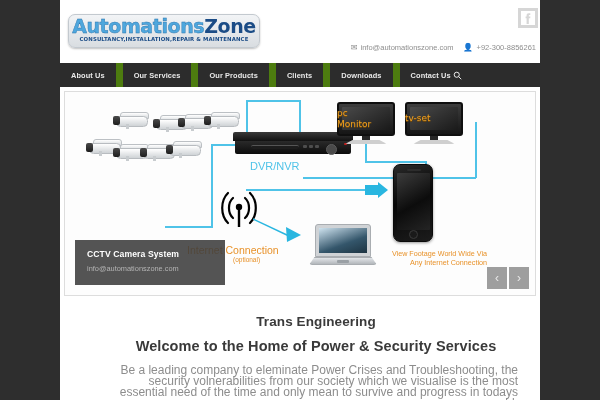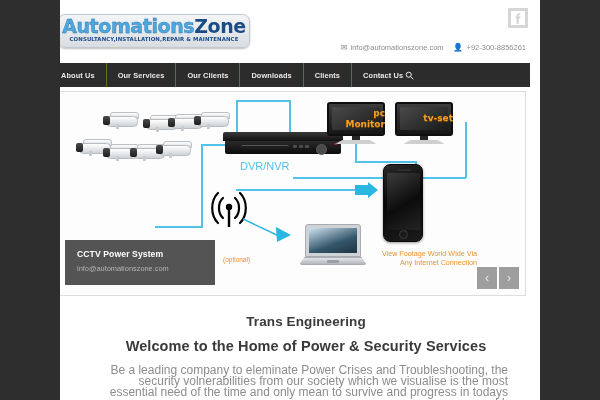--- a/index.html
+++ b/index.html
@@ -12,21 +12,21 @@
     position:relative;width:600px;height:400px;
     background:#ffffff;
   }
   
   .gutter-l,.gutter-r{
     position:absolute;top:0;bottom:0;width:60px;background:#2e2e2e;z-index:30;
   }
   .gutter-l{left:0;} .gutter-r{right:0;}
 
   .canvas{
-    position:absolute;left:50px;top:0;width:480px;height:400px;
+    position:absolute;left:60px;top:0;width:480px;height:400px;
     background:#ffffff;
   }
 
   
   .header{position:relative;height:63px;}
   .logo{
     position:absolute;left:8px;top:14px;
     width:190px;height:32px;
     border-radius:7px;
     background:linear-gradient(#f2f4f6,#d9dde1);
@@ -66,21 +66,21 @@
 
   
   .nav{
     position:relative;height:24px;background:#2c2c2c;
     display:flex;align-items:stretch;
   }
   .nav-item{
     display:flex;align-items:center;justify-content:center;
     color:#e9e9e9;font-size:7.4px;font-weight:bold;
     padding:0 11px;white-space:nowrap;
-    border-right:1px solid #4d7c0f;
+    border-right:7px solid #4d7c0f;
     letter-spacing:.1px;
   }
   .nav-item.active{background:#7dc242;border-right:none;padding:0 17px;}
   .nav-item.last{border-right:none;}
   .search-ic{margin-left:2px;display:flex;align-items:center;}
 
   
   .slider{
     position:relative;margin:4px 4px 0 4px;height:203px;
     background:#fdfdfd;border:1px solid #dddddd;overflow:hidden;
@@ -137,22 +137,22 @@
     position:absolute;left:3px;top:3px;right:3px;bottom:4px;border-radius:1px;
     background:linear-gradient(150deg,#4a4a4a,#1a1a1a);
   }
   .mon .neck{position:absolute;left:25px;top:34px;width:8px;height:5px;background:#262626;}
   .mon .base{
     position:absolute;left:8px;top:38px;width:42px;height:4px;
     background:#cfcfcf;border-radius:0 0 3px 3px;
     clip-path:polygon(18% 0,82% 0,100% 100%,0 100%);
   }
   .mon .txt{
-    position:absolute;left:0;right:0;top:6px;text-align:right;
-    color:#f0a020;font-weight:bold;font-size:9px;line-height:11px;
+    position:absolute;left:0;right:0;top:6px;text-align:left;
+    color:#f0a020;font-weight:normal;font-size:9px;line-height:11px;
     text-shadow:0 1px 0 #7a4a00;
     font-family:"DejaVu Sans",sans-serif;
   }
 
   .phone{
     position:absolute;width:40px;height:78px;border-radius:7px;
     background:linear-gradient(160deg,#2a2a2a,#050505 45%,#1c1c1c);
     border:1.5px solid #0a0a0a;box-sizing:border-box;
     box-shadow:0 1px 3px rgba(0,0,0,.4);
   }
@@ -243,23 +243,23 @@
         <span class="ci">
           <span class="gl">👤</span>
           <span>+92-300-8856261</span>
         </span>
       </div>
     </div>
 
     <div class="nav">
       <div class="nav-item">About Us</div>
       <div class="nav-item">Our Services</div>
-      <div class="nav-item">Our Clients</div>
+      <div class="nav-item">Our Products</div>
+      <div class="nav-item">Clients</div>
       <div class="nav-item">Downloads</div>
-      <div class="nav-item">Clients</div>
       <div class="nav-item last">
         <span>Contact Us</span>
         <span class="search-ic">
           <svg width="9" height="9" viewBox="0 0 12 12" aria-hidden="true">
             <circle cx="5" cy="5" r="3.4" fill="none" stroke="#ffffff" stroke-width="1.2"></circle>
             <line x1="7.5" y1="7.5" x2="11" y2="11" stroke="#ffffff" stroke-width="1.2"></line>
           </svg>
         </span>
       </div>
     </div>
@@ -398,27 +398,28 @@
       </div>
 
       <div class="laptop" style="left:244px;top:132px;">
         <div class="lid">
             <div class="lscr"></div>
           </div>
         <div class="base"></div>
           <div class="pad"></div>
       </div>
 
+      <div class="lbl" style="left:122px;top:152px;color:#e8922a;font-size:10.5px;">Internet Connection</div>
       <div class="lbl" style="left:168px;top:164px;color:#e8922a;font-size:6.5px;">(optional)</div>
 
       <div class="lbl" style="left:314px;top:166px;color:#e8922a;font-size:7.2px;text-align:right;width:108px;">Any Internet Connection</div>
       <div class="lbl" style="left:314px;top:157px;color:#e8922a;font-size:7.2px;text-align:right;width:108px;">View Footage World Wide Via</div>
 
       <div class="caption">
-        <h4>CCTV Power System</h4>
+        <h4>CCTV Camera System</h4>
         <p>info@automationszone.com</p>
       </div>
 
       <div class="slide-arrows">
         <div>‹</div>
         <div>›</div>
       </div>
     </div>
 
     <div class="content">

